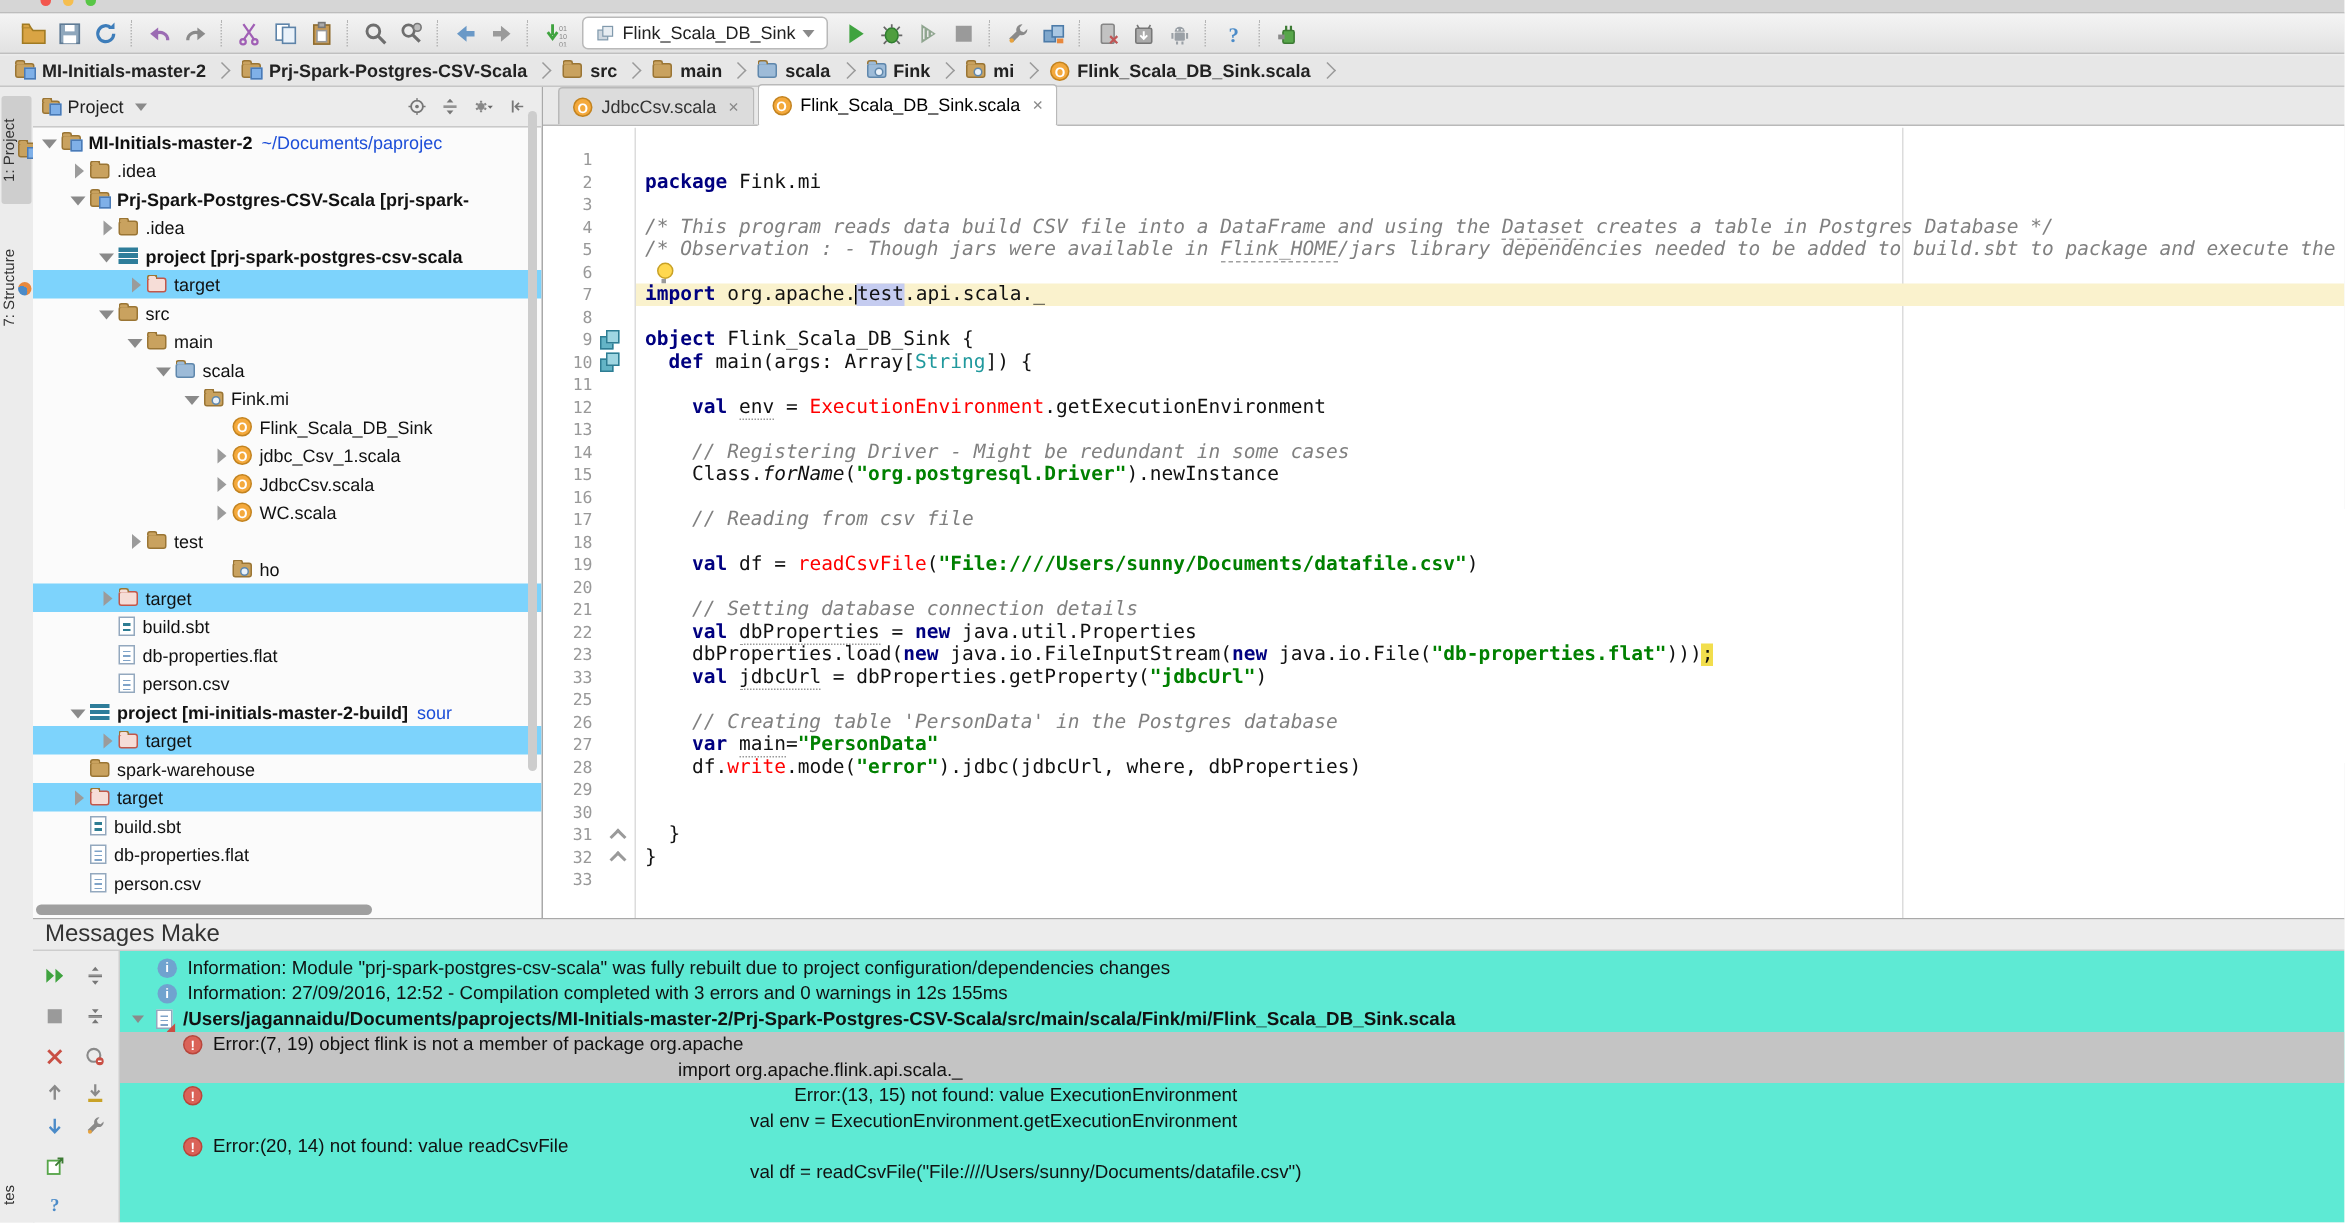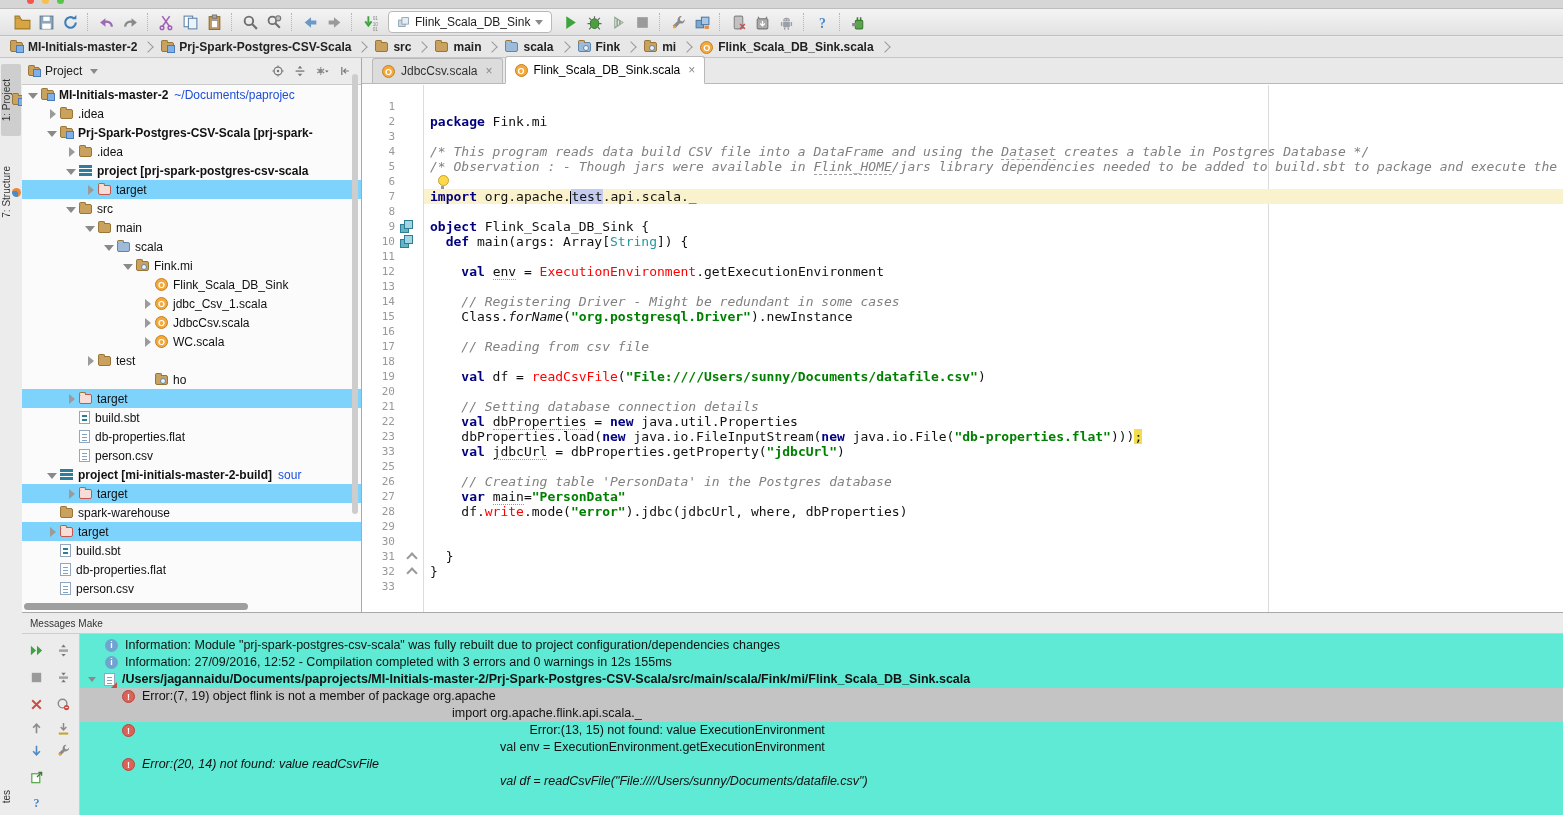--- a/index.html
+++ b/index.html
@@ -113,21 +113,21 @@
   .it{font-style:italic}
   .t{color:#20999d}
   .hs{background:#f2de4d}
   .selw{background:#c5ccf0}
   .sq{border-bottom:1px dotted #9a9a9a}
   .caret{display:inline-block;width:1.5px;height:13px;background:#000;vertical-align:middle;margin:0 -0.5px}
   .codebulb{position:absolute;left:14px;top:1px}
   
   #messages{left:22px;top:612px;width:1541px;height:203px;background:#fff;border-top:1px solid #a9a9a9;box-sizing:border-box}
   #msghead{height:20px;background:#ececec;border-bottom:1px solid #cdcdcd;display:flex;align-items:center;
-           padding-left:8px;font-size:10px;color:#333}
+           padding-left:8px;font-size:16px;color:#333}
   #msgtools{position:absolute;left:0;top:21px;bottom:0;width:57px;border-right:1px solid #cdcdcd;background:#ececec}
   .mti{position:absolute;width:20px;height:20px;display:flex;align-items:center;justify-content:center}
   .mti svg{width:15px;height:15px}
   #msgbody{position:absolute;left:58px;top:21px;right:0;bottom:0;background:#5eead4;overflow:hidden;padding-top:3px}
   .mrow{display:flex;align-items:flex-start;gap:7px;min-height:17px;line-height:17px;font-size:12.5px;color:#111}
   .mrow.bold{font-weight:bold}
   .mrow .micon{margin-top:2px}
   .mrow .marr{width:9px;height:9px;display:inline-block;position:relative;margin-top:4px}
   .mrow .marr::before{content:"";position:absolute;left:0;top:2px;border:4px solid transparent;border-top:5px solid #8a8a8a}
   .msel{position:absolute;left:0;right:0;height:34px;background:#c4c4c4}
@@ -900,21 +900,21 @@
           <div class="msub" style="padding-left: 310px;">import org.apache.flink.api.scala._</div>
         </div>
       </div>
       <div class="mrow" style="padding-left: 42px; position: relative; text-align: right;">
         <span class="ico-err micon"></span>
         <div>
           <div>Error:(13, 15)  not found: value ExecutionEnvironment</div>
           <div class="msub" style="padding-left: 358px;">val env = ExecutionEnvironment.getExecutionEnvironment</div>
         </div>
       </div>
-      <div class="mrow" style="padding-left: 42px; position: relative; font-style: italic;">
+      <div class="mrow" style="padding-left: 42px; position: relative;">
         <span class="ico-err micon"></span>
         <div>
           <div>Error:(20, 14)  not found: value readCsvFile</div>
           <div class="msub" style="padding-left: 358px;">val df = readCsvFile("File:////Users/sunny/Documents/datafile.csv")</div>
         </div>
       </div>
     </div>
 </div>
 
 </body></html>

